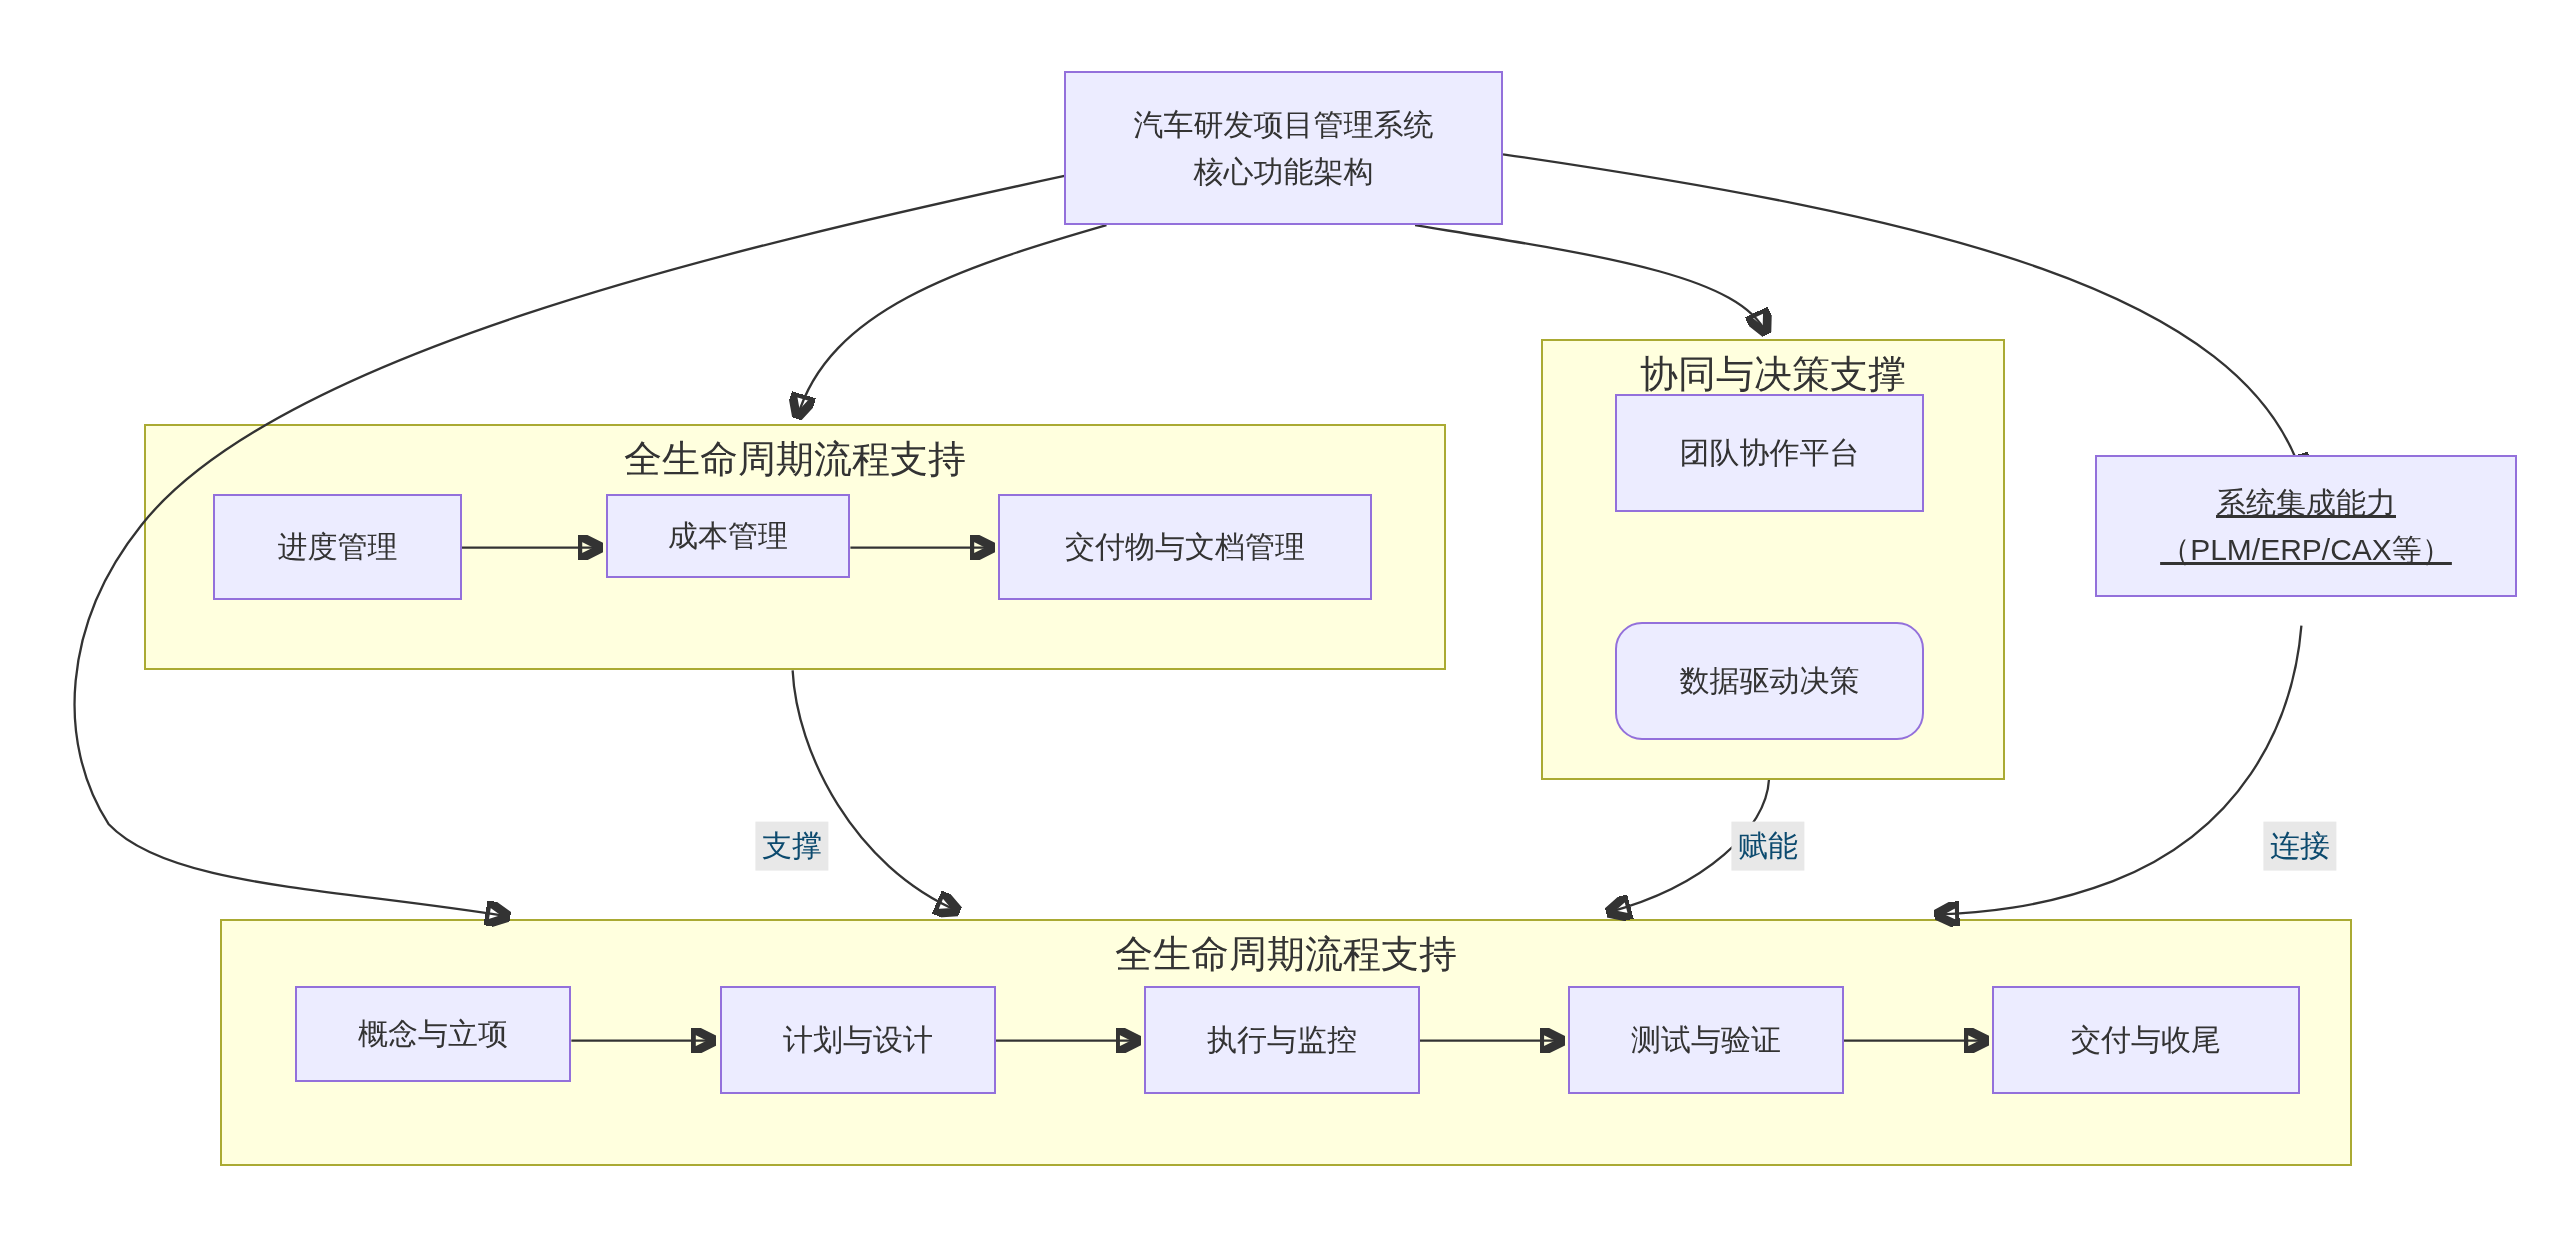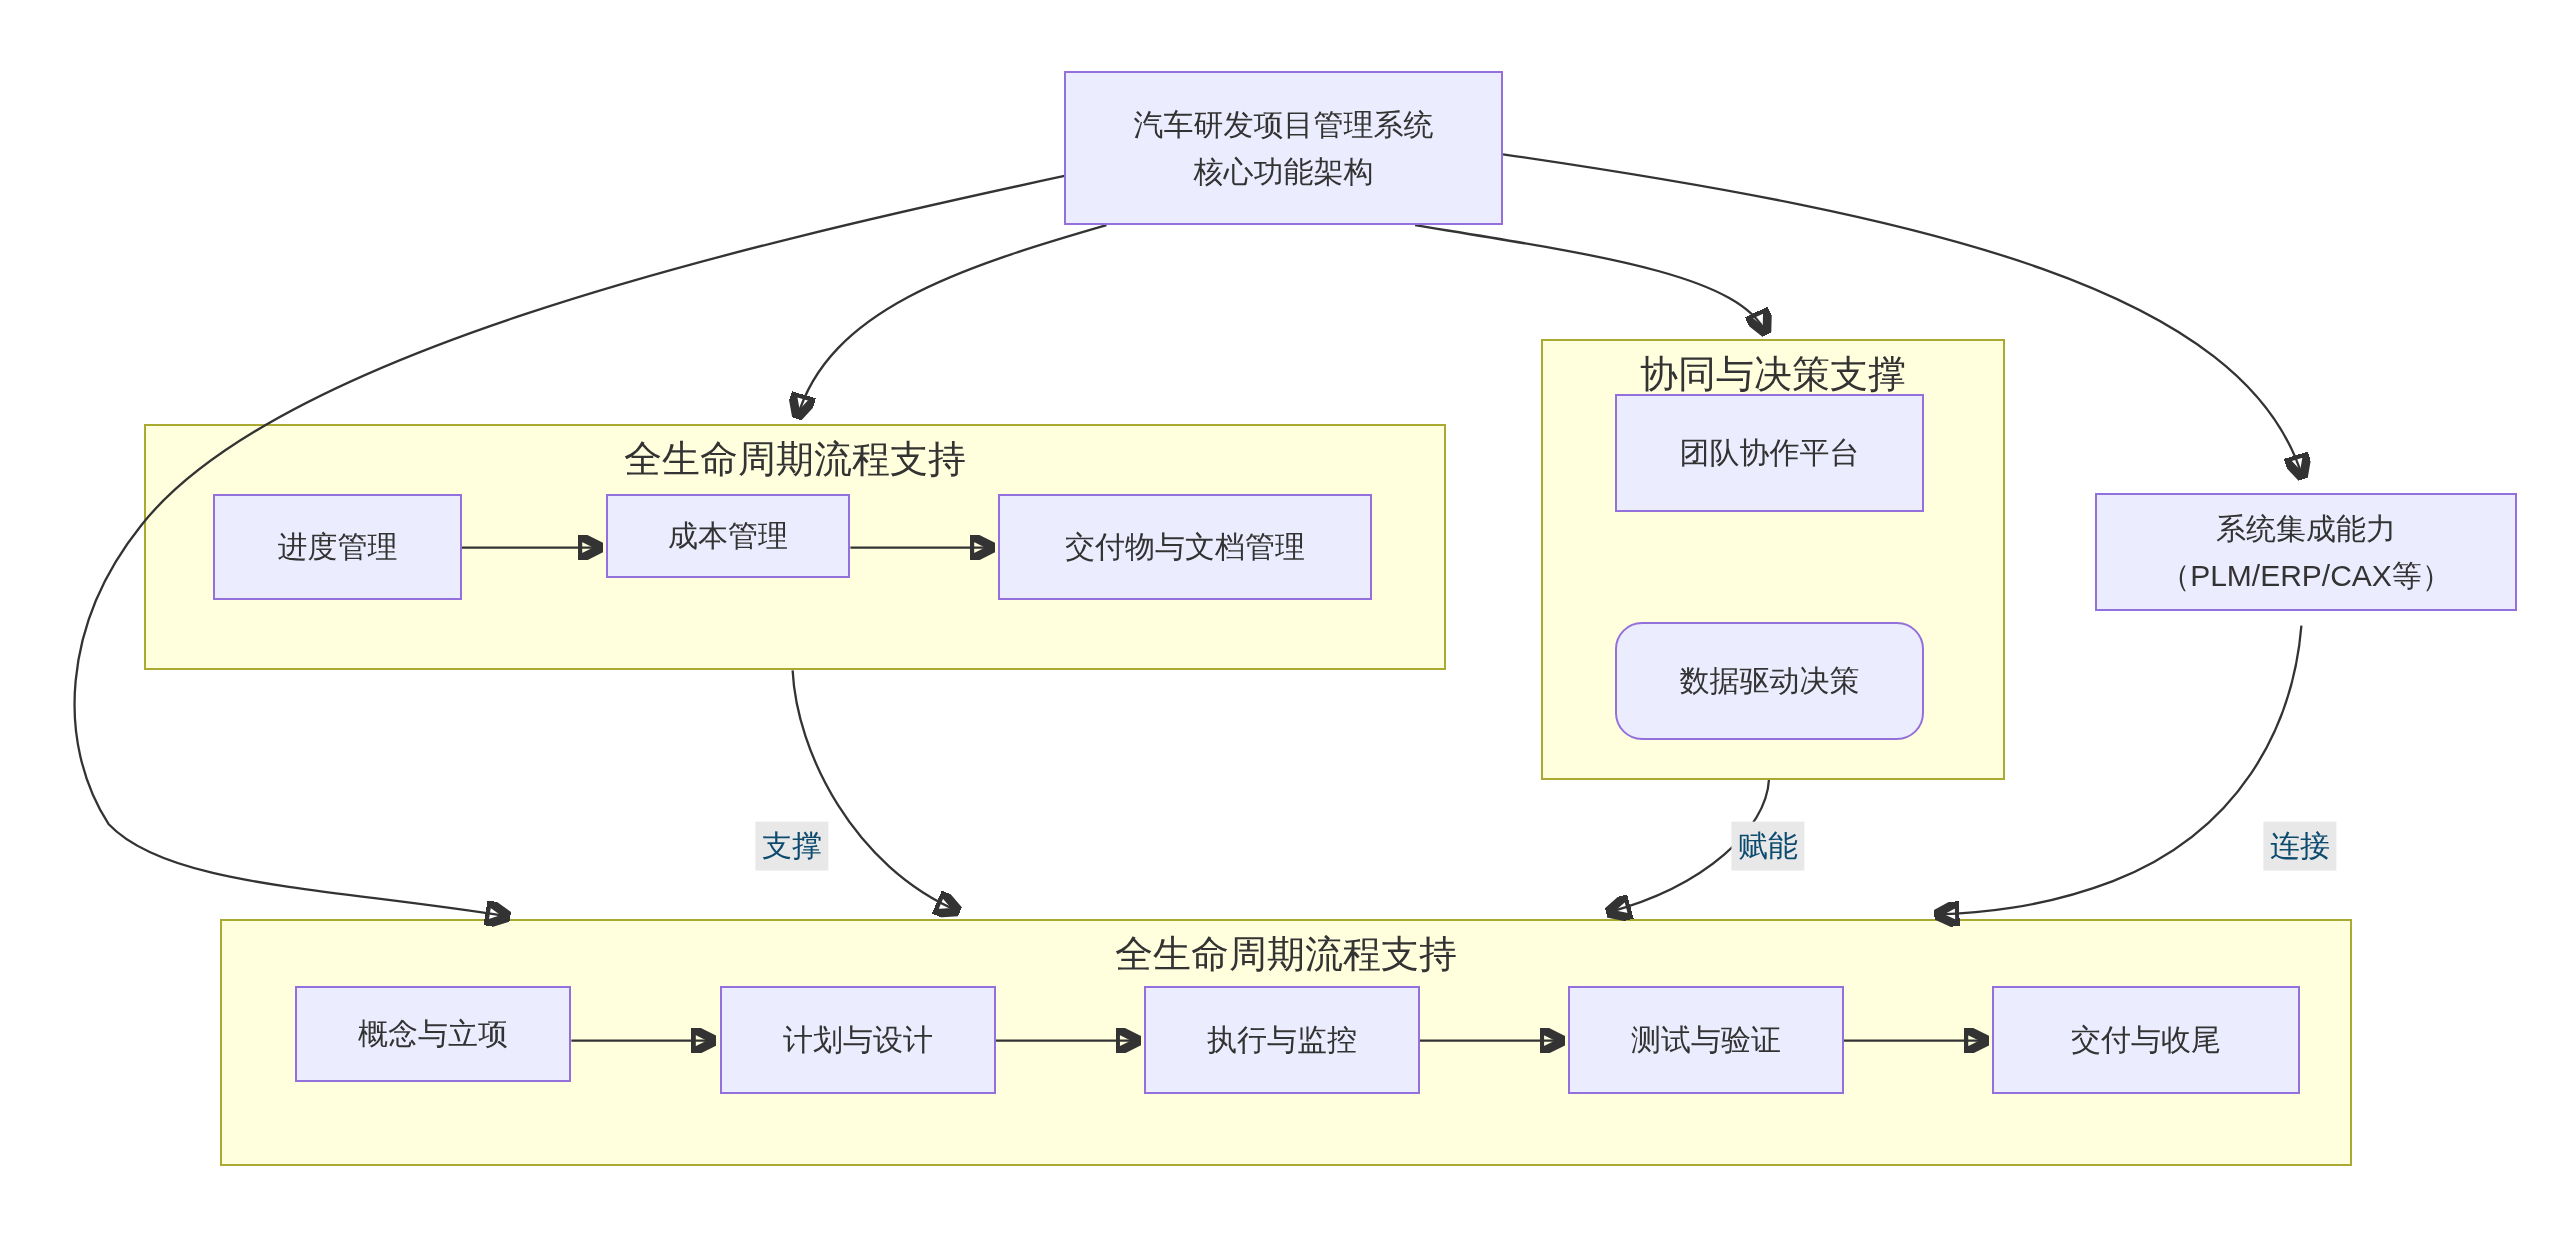--- a/index.html
+++ b/index.html
@@ -103,21 +103,21 @@
   <div class="node" style="left:213px; top:494px; width:249px; height:106px;">进度管理</div>
   <div class="node" style="left:606px; top:494px; width:244px; height:84px;">成本管理</div>
   <div class="node" style="left:998px; top:494px; width:374px; height:106px;">交付物与文档管理</div>
 
   <div class="cluster" style="left:1541px; top:339px; width:464px; height:441px;">
     <div class="cluster-title">协同与决策支撑</div>
   </div>
   <div class="node" style="left:1615px; top:394px; width:309px; height:118px;">团队协作平台</div>
   <div class="node" style="left:1615px; top:622px; width:309px; height:118px;border-radius:27px;">数据驱动决策</div>
 
-  <div class="node" style="left:2095px; top:493px; width:422px; height:118px;">
+  <div class="node" style="left:2095px; top:455px; width:422px; height:142px;text-decoration:underline;">
     <span class="line">系统集成能力</span>
     <span class="line">（PLM/ERP/CAX等）</span>
   </div>
 
   <div class="cluster" style="left:220px; top:919px; width:2132px; height:247px;">
     <div class="cluster-title">全生命周期流程支持</div>
   </div>
   <div class="node" style="left:295px; top:986px; width:276px; height:96px;">概念与立项</div>
   <div class="node" style="left:720px; top:986px; width:276px; height:108px;">计划与设计</div>
   <div class="node" style="left:1144px; top:986px; width:276px; height:108px;">执行与监控</div>

